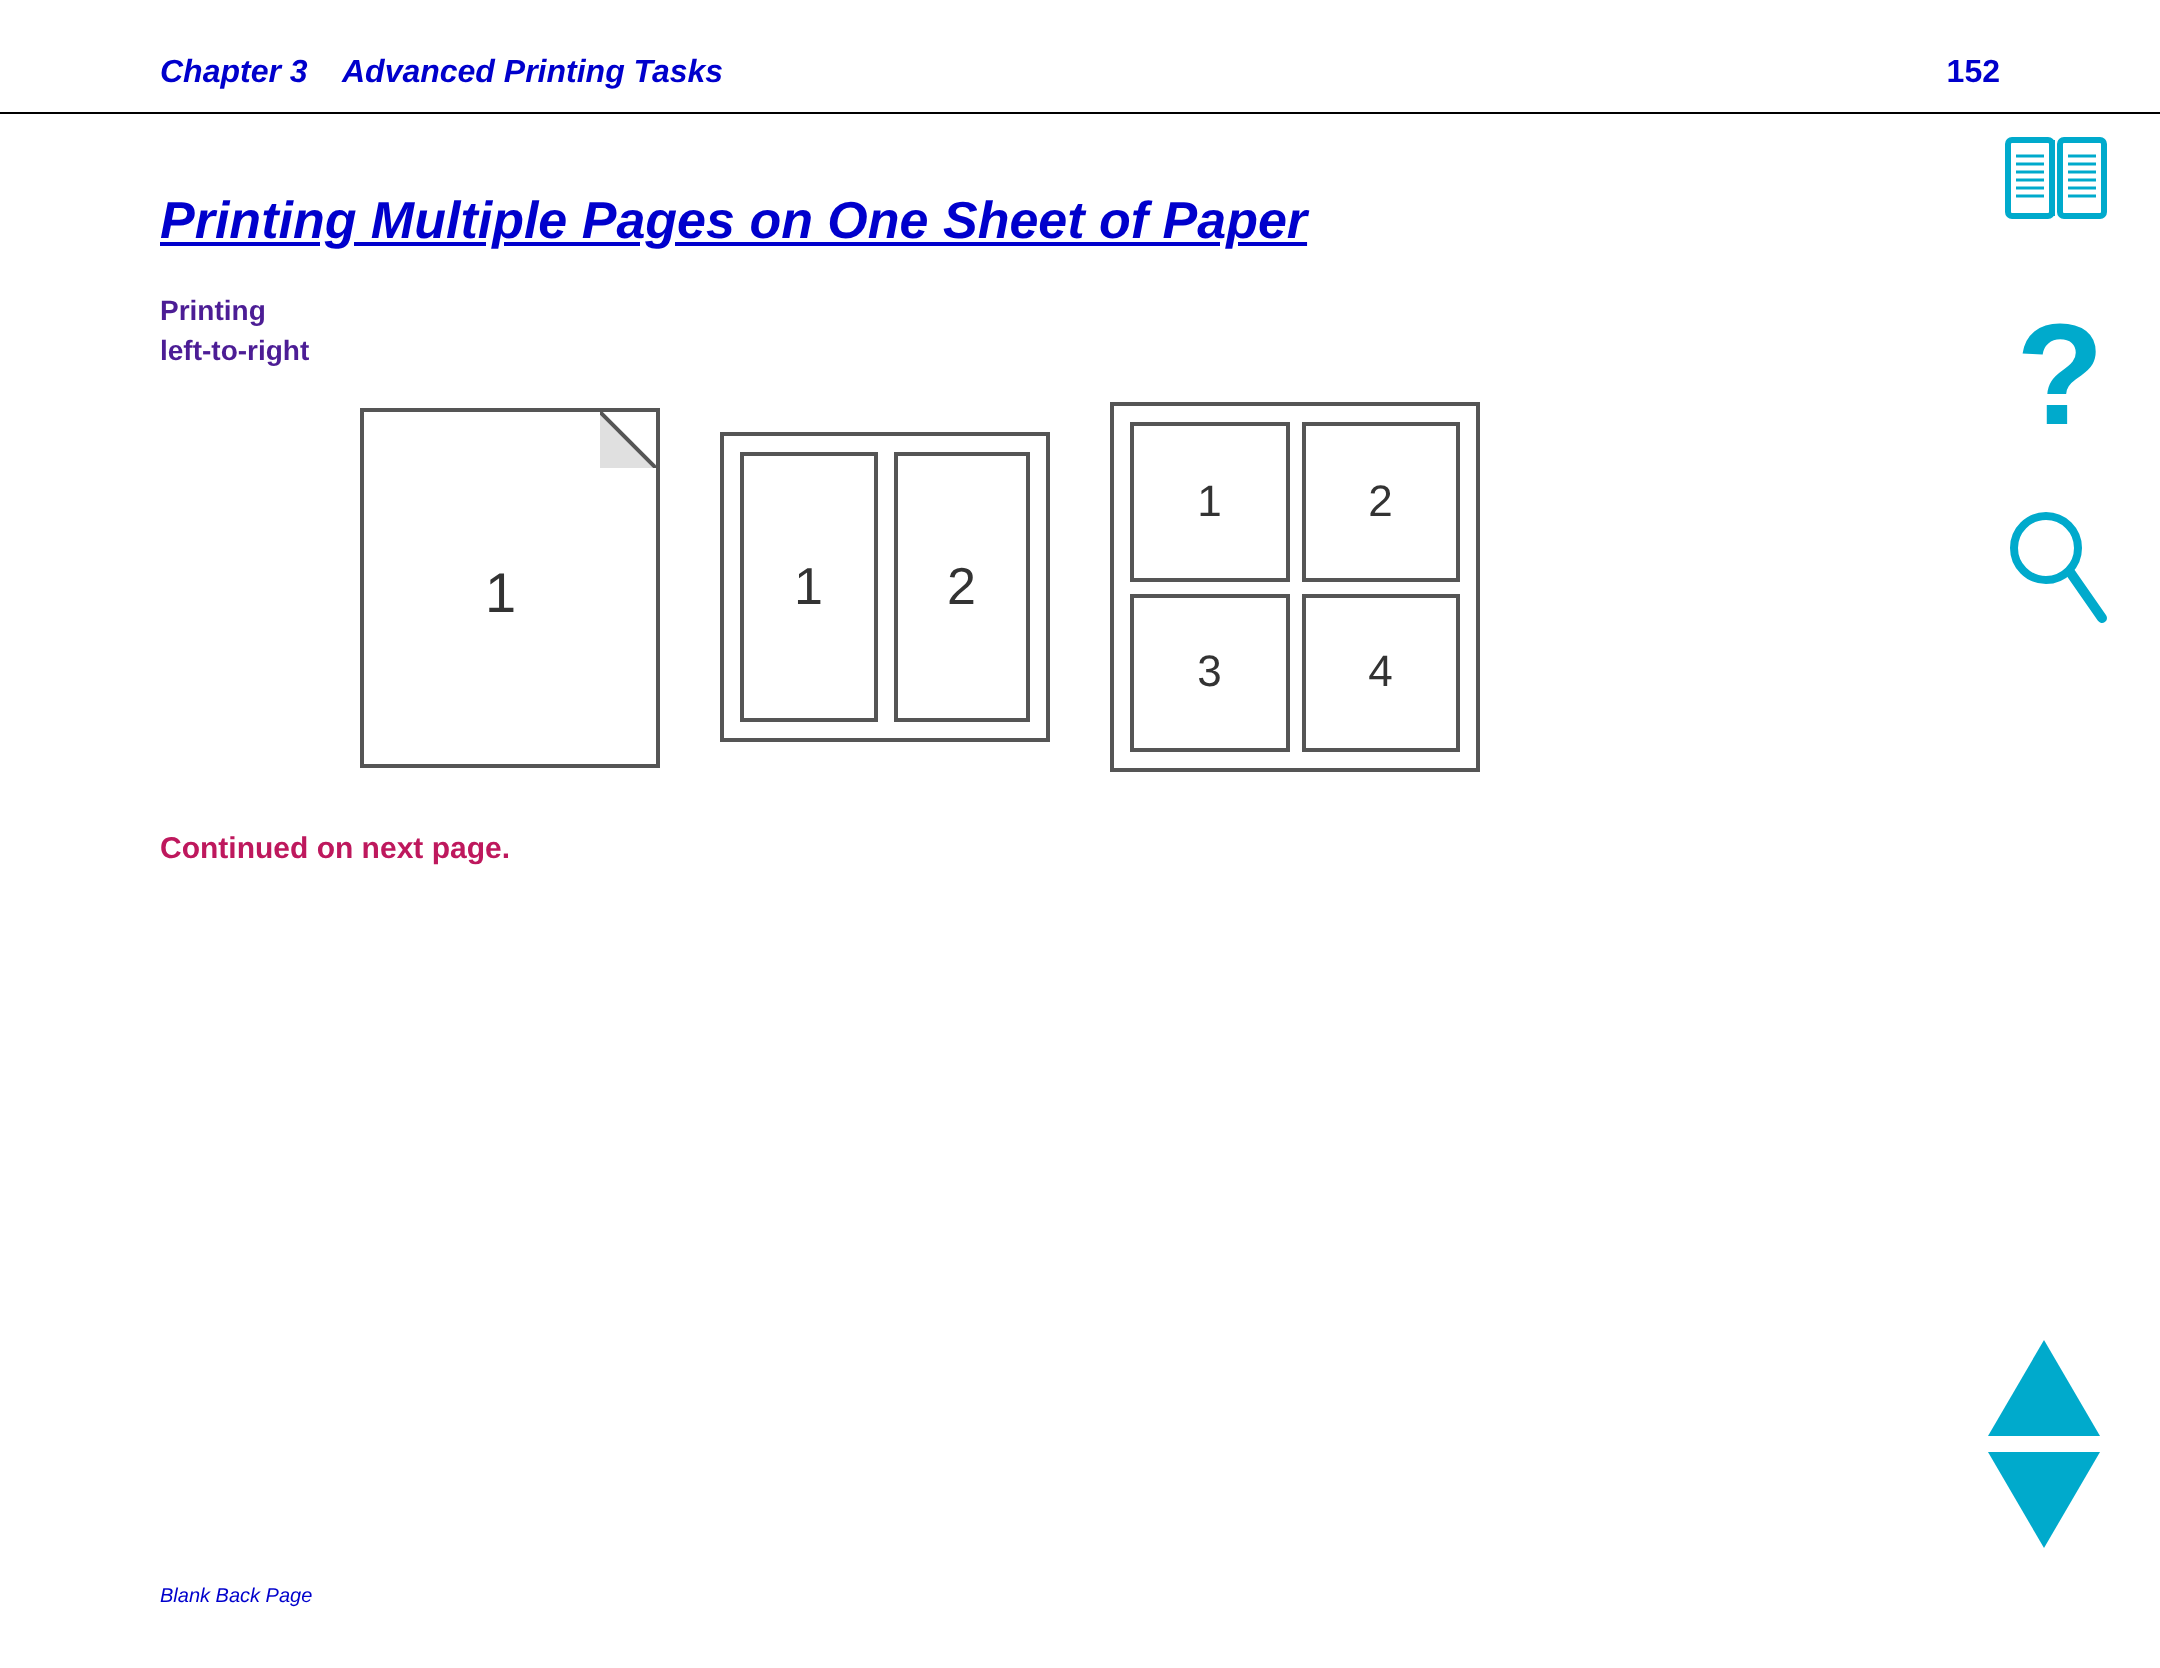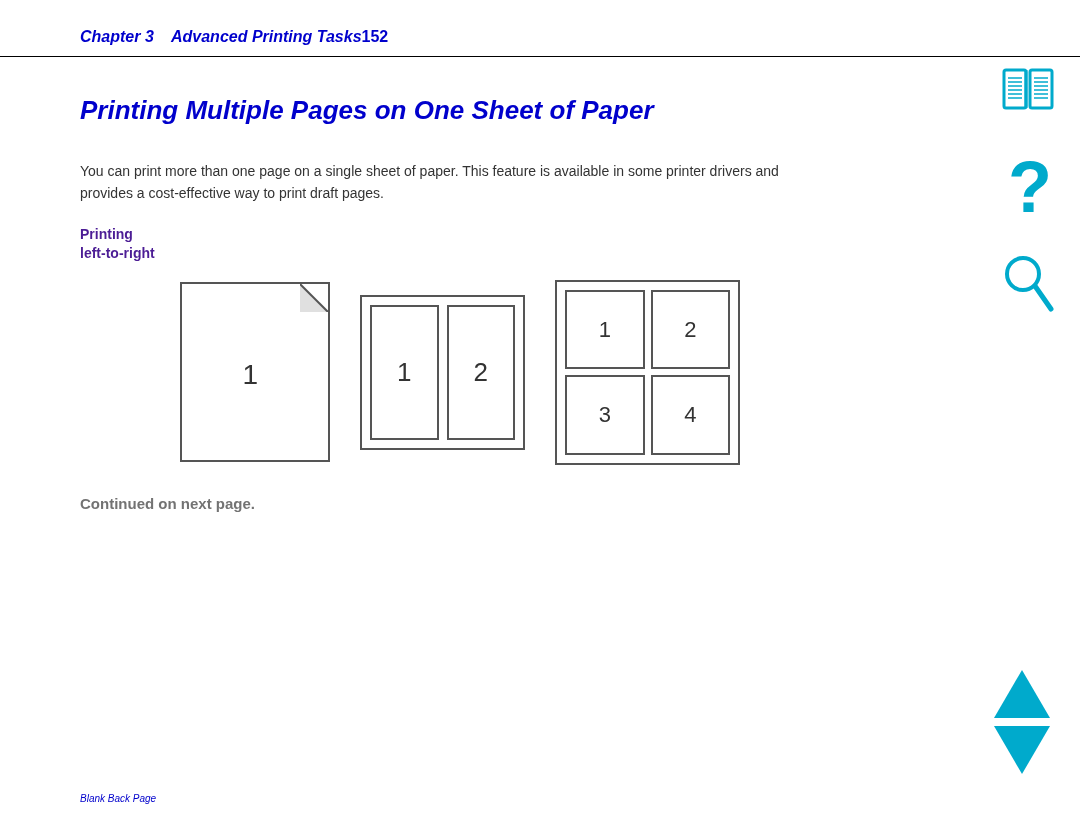--- a/index.html
+++ b/index.html
@@ -14,21 +14,21 @@
 
     .page-container {
       width: 100%;
       height: 100%;
       position: relative;
     }
 
     
     .header {
       display: flex;
-      justify-content: flex-start;
+      justify-content: space-between;
       align-items: center;
       padding: 28px 80px 0 80px;
       border-bottom: 1px solid #000;
       padding-bottom: 10px;
     }
 
     .header-left {
       font-style: italic;
       font-weight: bold;
       color: #0000cc;
@@ -46,21 +46,22 @@
       padding: 20px 80px 20px 80px;
       max-width: 900px;
     }
 
     .section-title {
       font-style: italic;
       font-weight: bold;
       color: #0000cc;
       font-size: 26px;
       margin-top: 18px;
-      margin-bottom: 34px;
+      margin-bottom: 6px;
+      text-decoration: underline;
     }
 
     .body-text {
       font-size: 14px;
       color: #333;
       line-height: 1.6;
       margin-bottom: 16px;
       max-width: 760px;
     }
 
@@ -169,21 +170,21 @@
       align-items: center;
       justify-content: center;
       font-size: 22px;
       color: #333;
     }
 
     
     .continued-text {
       font-weight: bold;
       font-size: 15px;
-      color: #737373;
+      color: #be185d;
       margin-top: 20px;
       margin-bottom: 20px;
     }
 
     
     .footer-link {
       color: #0000cc;
       font-style: italic;
       font-weight: normal;
       font-size: 10px;
@@ -260,21 +261,20 @@
       <span>Chapter 3</span>&nbsp;&nbsp;&nbsp;
       <span>Advanced Printing Tasks</span>
     </div>
     <div class="header-right">152</div>
   </div>
 
   <div class="main-content">
 
     <div class="section-title">Printing Multiple Pages on One Sheet of Paper</div>
 
-    <p class="body-text">You can print more than one page on a single sheet of paper. This feature is available in some printer drivers and provides a cost-effective way to print draft pages.</p>
 
 
     <div class="sidebar-label">
       <span>Printing</span><br>
       <span>left-to-right</span>
     </div>
 
     <div class="diagram-area">
 
       <div class="single-page">

